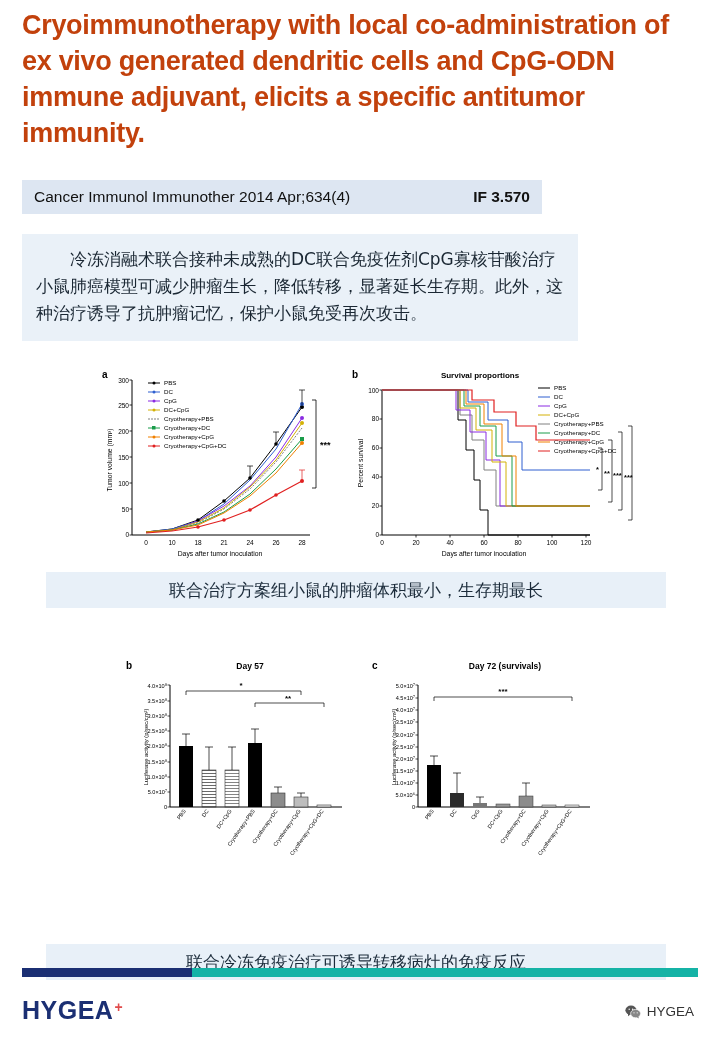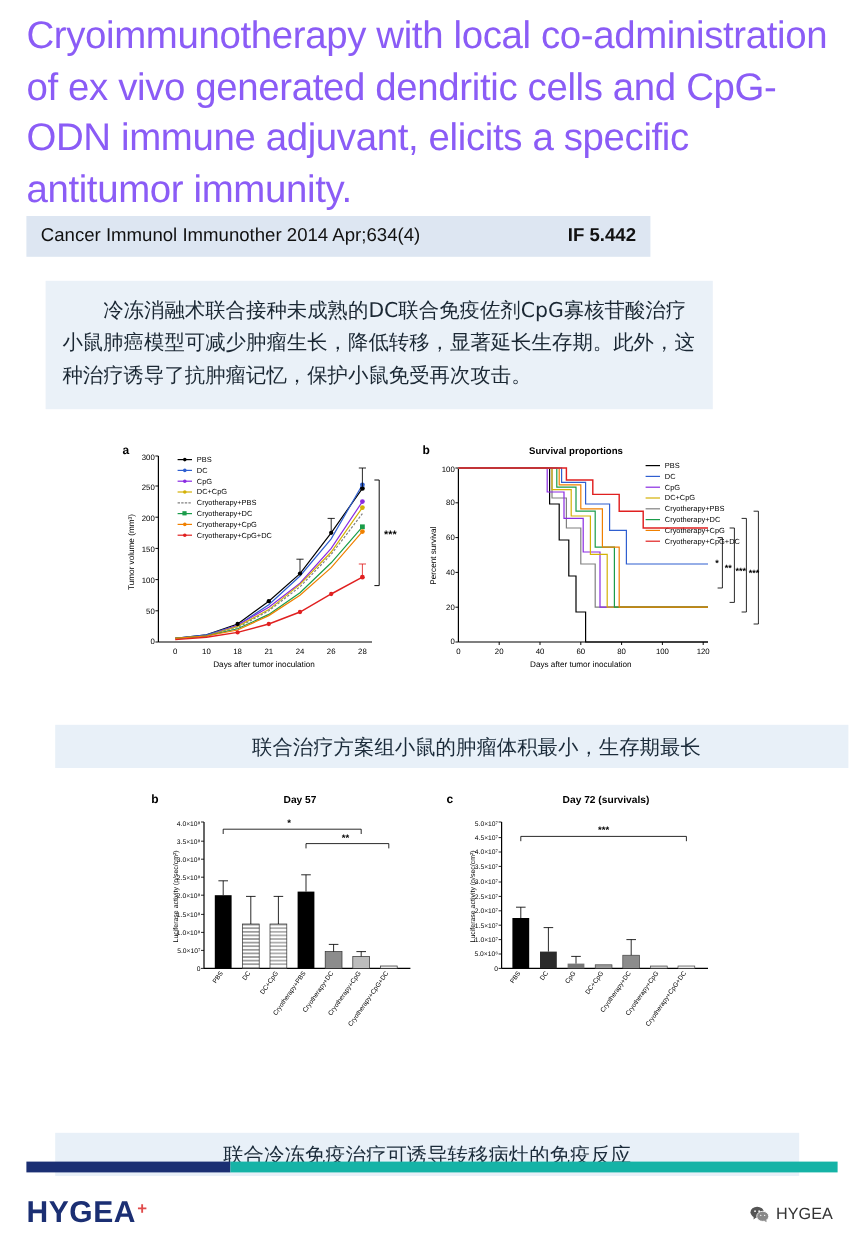--- a/index.html
+++ b/index.html
@@ -3,49 +3,48 @@
 <meta charset="utf-8">
 <style>
   html,body{margin:0;padding:0;}
   body{
     width:720px;height:1040px;background:#ffffff;
     font-family:"Liberation Sans", sans-serif;
     color:#111;overflow:hidden;position:relative;
   }
   .title{
     position:absolute;left:22px;top:8px;width:676px;
-    font-size:32px;font-weight:normal;line-height:1.33;
-    letter-spacing:-0.3px;color:#8b5cf6;
+    font-size:27px;font-weight:bold;line-height:1.33;
+    letter-spacing:-0.3px;color:#c2410c;
   }
   .journal-bar{
     position:absolute;left:22px;top:180px;width:520px;height:34px;
     background:#dde6f2;display:flex;align-items:center;
     padding:0 12px;box-sizing:border-box;
   }
   .journal-text{font-size:15.5px;color:#111;}
   .journal-if{margin-left:auto;font-size:15.5px;font-weight:bold;color:#111;}
 
   .cn-summary{
     position:absolute;left:22px;top:234px;width:556px;
     background:#eaf1f8;padding:12px 14px 14px 14px;box-sizing:border-box;
     font-size:17px;line-height:1.58;color:#1a2733;text-indent:2em;
     font-family:"DejaVu Sans", sans-serif;
-    margin-left:16px;
   }
 
   .figure-block{position:absolute;left:0;}
   .fig1{top:360px;left:60px;width:600px;height:235px;}
   .fig2{top:655px;left:110px;width:520px;height:215px;}
 
   .caption{
     position:absolute;left:46px;width:620px;height:36px;
     background:#e8f0f8;display:flex;align-items:center;justify-content:center;
     font-size:17px;color:#1b2b3a;font-family:"DejaVu Sans", sans-serif;
   }
-  .cap1{top:604px;padding-left:41px;}
+  .cap1{top:572px;}
   .cap2{top:944px;}
 
   .footer-rule{position:absolute;left:22px;top:968px;width:676px;height:9px;}
   .footer-rule .seg-a{position:absolute;left:0;top:0;width:170px;height:9px;background:#1b2f73;}
   .footer-rule .seg-b{position:absolute;left:170px;top:0;width:506px;height:9px;background:#15b3a6;}
 
   .brand{
     position:absolute;left:22px;top:996px;display:flex;align-items:flex-end;
     color:#1b2f73;font-weight:bold;font-size:25px;letter-spacing:0.5px;
   }
@@ -61,21 +60,21 @@
   .chart-svg{display:block;}
   text{font-family:"Liberation Sans", sans-serif;}
 </style>
 </head>
 <body>
 
 <div class="title">Cryoimmunotherapy with local co-administration of ex vivo generated dendritic cells and CpG-ODN immune adjuvant, elicits a specific antitumor immunity.</div>
 
 <div class="journal-bar">
   <span class="journal-text">Cancer Immunol Immunother 2014 Apr;634(4)</span>
-  <span class="journal-if">IF 5.442</span>
+  <span class="journal-if">IF 3.570</span>
 </div>
 
 <div class="cn-summary">冷冻消融术联合接种未成熟的DC联合免疫佐剂CpG寡核苷酸治疗小鼠肺癌模型可减少肿瘤生长，降低转移，显著延长生存期。此外，这种治疗诱导了抗肿瘤记忆，保护小鼠免受再次攻击。</div>
 
 <div class="figure-block fig1">
   <svg class="chart-svg" width="600" height="235" viewBox="0 0 600 235">
 
     <text x="42" y="18" font-size="10" font-weight="bold">a</text>
 
     <g font-size="6.2">

